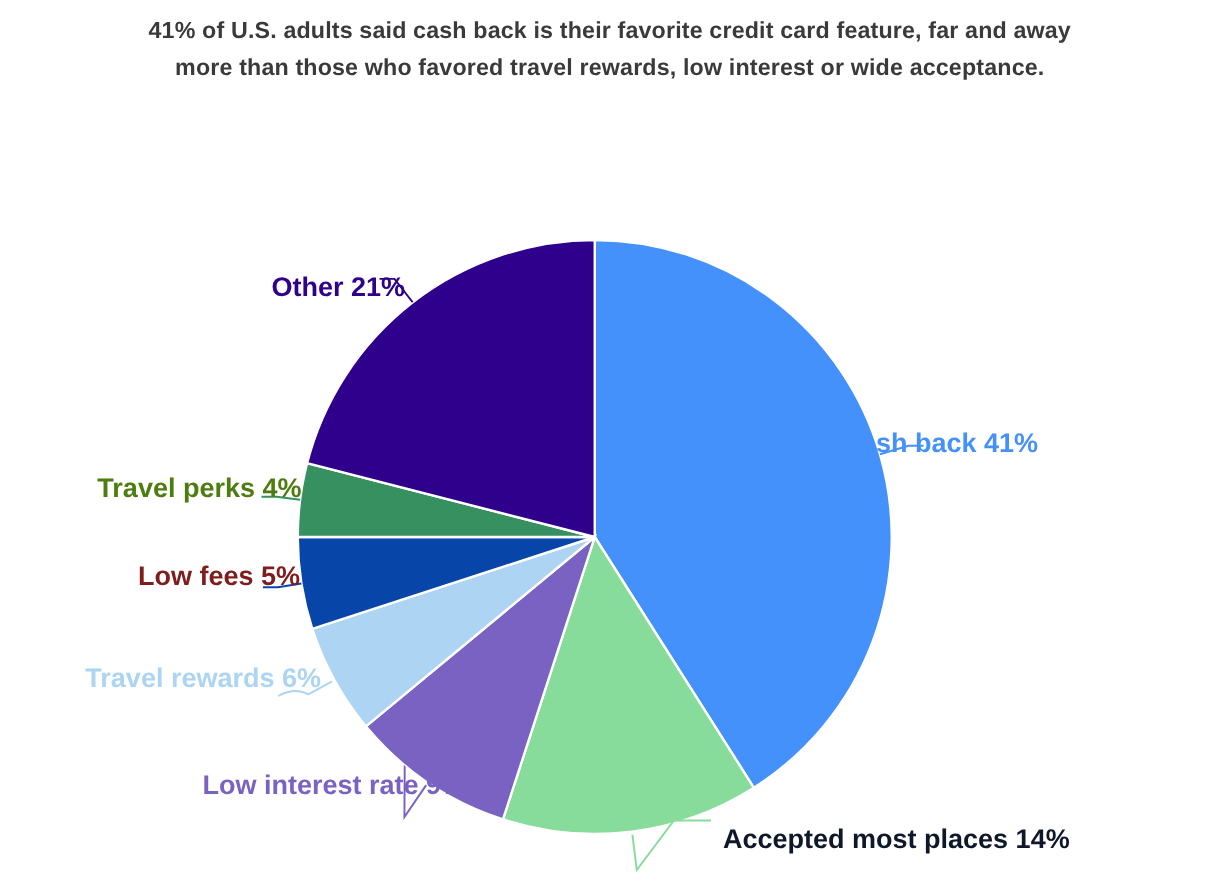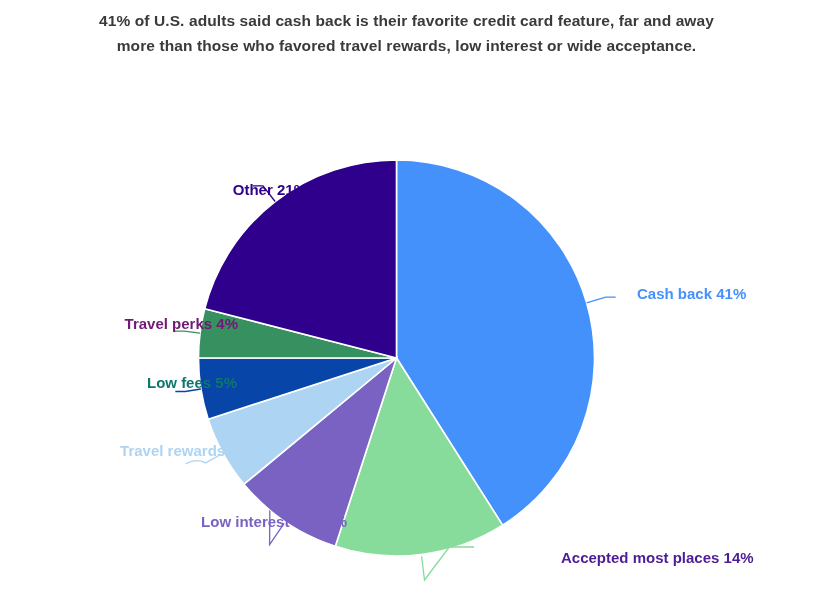--- a/index.html
+++ b/index.html
@@ -46,25 +46,24 @@
     left: 0;
     top: 0;
     width: 813px;
     height: 594px;
     display: block;
   }
 
   
   .slice-label {
     position: absolute;
-    font-size: 15px;
+    font-size: 18px;
     font-weight: bold;
     white-space: nowrap;
     line-height: 1;
-    padding-left: 37px;
   }
   .label-right { text-align: left; }
   .label-left  { text-align: right; }
 </style>
 </head>
 <body>
 
 <div id="chart-root">
 
   <div id="chart-title">41% of U.S. adults said cash back is their favorite credit card feature, far and away
@@ -85,22 +84,22 @@
         <path d="M 421.6 556.4 L 424.5 580.0 L 449.3 547.0 L 474.0 547.0" fill="none" stroke="#87dc9b" stroke-width="1.3"></path>
         <path d="M 284.1 523.4 L 269.6 544.7 L 269.8 511.0 L 270.0 511.0" fill="none" stroke="#7a62c3" stroke-width="1.3"></path>
         <path d="M 221.3 454.3 L 205.6 462.9 Q 196.6 457.9 185.6 463.9" fill="none" stroke="#add4f2" stroke-width="1.3"></path>
         <path d="M 200.9 389.0 L 185.3 391.5 L 175.3 391.5" fill="none" stroke="#0745a8" stroke-width="1.3"></path>
         <path d="M 200.1 333.2 L 184.3 331.2 L 174.3 331.2" fill="none" stroke="#36905f" stroke-width="1.3"></path>
         <path d="M 275.1 201.5 L 263.0 185.9 L 253.0 185.9" fill="none" stroke="#2e008b" stroke-width="1.3"></path>
       </g>
   </svg>
 
   <div id="pie-labels">
-      <div class="slice-label label-right" style="color: rgb(69, 145, 252); top: 286px; left: 600px; text-align: right;">Cash back 41%</div>
-      <div class="slice-label label-right" style="color: #4c1d95; top: 550px; left: 482px; margin-left: 42px;">Accepted most places 14%</div>
+      <div class="slice-label label-right" style="color: rgb(69, 145, 252); top: 286px; left: 561px; text-align: right;">Cash back 41%</div>
+      <div class="slice-label label-right" style="color: #0f172a; top: 550px; left: 482px;">Accepted most places 14%</div>
       <div class="slice-label label-left" style="color: rgb(122, 98, 195); top: 514px; left: 0px; width: 262px; margin-left: 48px;">Low interest rate 9%</div>
       <div class="slice-label label-left" style="color: rgb(173, 212, 242); top: 443px; left: 0px; width: 214px;">Travel rewards 6%</div>
-      <div class="slice-label label-left" style="color: #0f766e; top: 375px; left: 0px; width: 200px;">Low fees 5%</div>
-      <div class="slice-label label-left" style="color: #701a75; top: 316px; left: 0px; width: 201px;">Travel perks 4%</div>
+      <div class="slice-label label-left" style="color: #7f1d1d; top: 375px; left: 0px; width: 200px;">Low fees 5%</div>
+      <div class="slice-label label-left" style="color: #4d7c0f; top: 316px; left: 0px; width: 201px;">Travel perks 4%</div>
       <div class="slice-label label-left" style="color: rgb(46, 0, 139); top: 182px; left: 0px; width: 270px;">Other 21%</div>
     </div>
 
 </div>
 
 </body></html>

